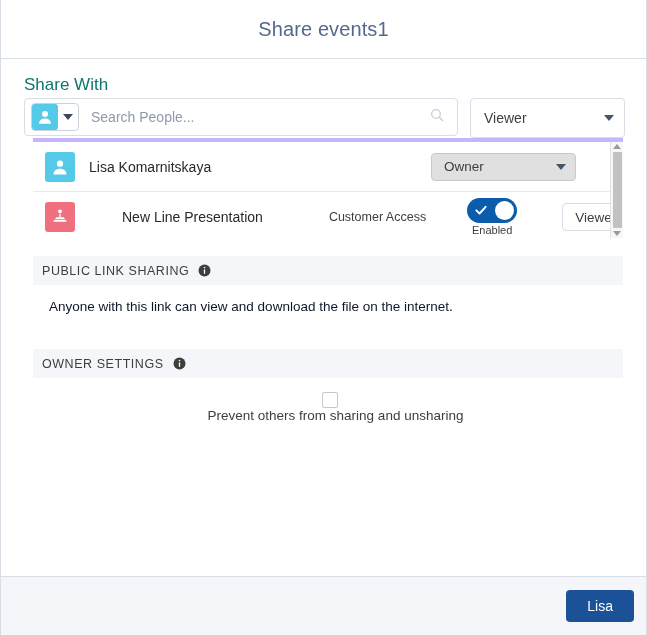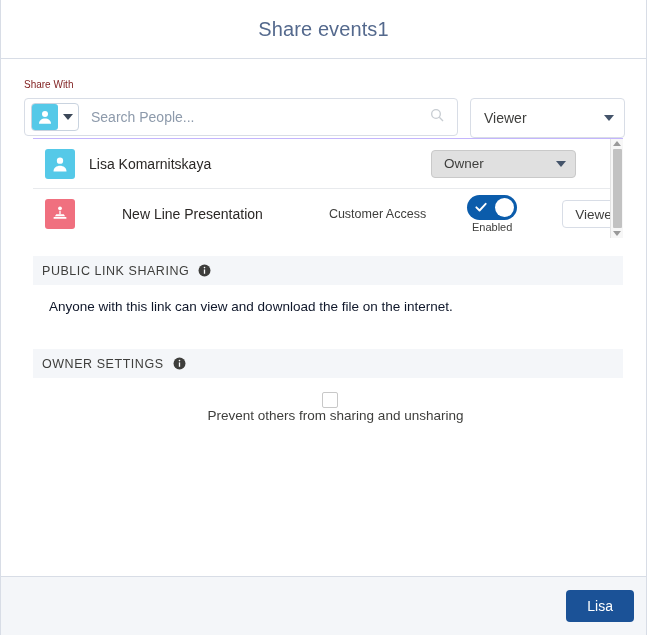--- a/index.html
+++ b/index.html
@@ -48,22 +48,22 @@
     flex: 1 1 auto;
     padding: 0;
     overflow: hidden;
     position: relative;
   }
 
   .share-with-block {
     padding: 18px 23px 0 23px;
   }
   .field-label {
-    font-size: 10px;
-    color: #7f1d1d;
+    font-size: 17px;
+    color: #0f766e;
     margin-bottom: 5px;
     line-height: 16px;
   }
   .share-row {
     display: flex;
     align-items: flex-start;
   }
   .lookup {
     position: relative;
     flex: 0 0 434px;
@@ -150,21 +150,21 @@
     font-size: 17px;
     color: #2b2826;
   }
   .chev {
     margin-right: 7px;
     display: inline-block;
     line-height: 0;
   }
   .access-list-wrap {
     margin: 0 23px 0 32px;
-    border-top: 1px solid #c4b5fd;
+    border-top: 4px solid #c4b5fd;
     display: flex;
     height: 100px;
     box-sizing: border-box;
   }
   .access-list {
     flex: 1 1 auto;
     overflow: hidden;
   }
   .access-row {
     display: flex;

